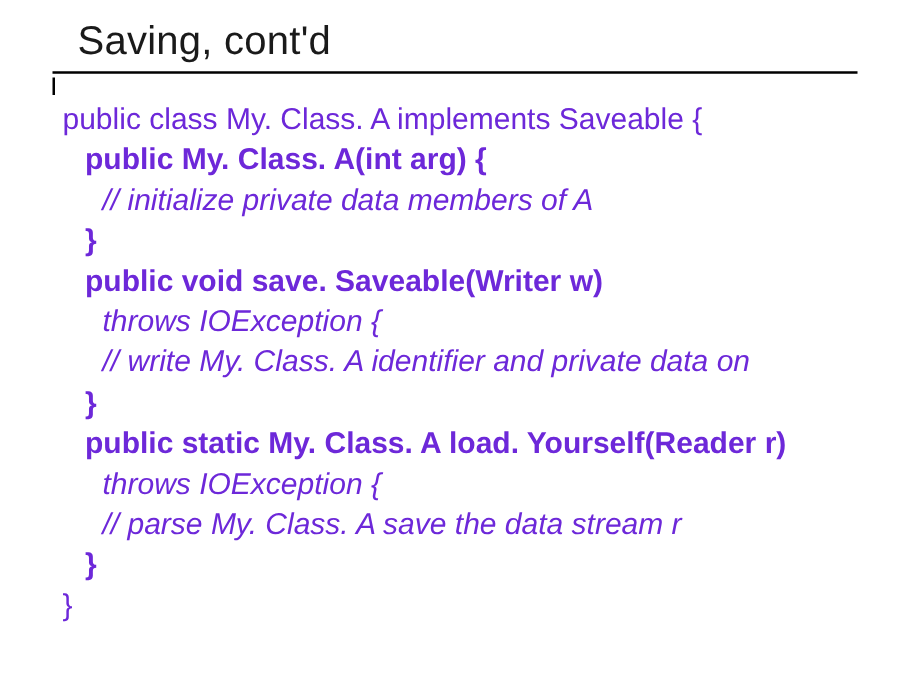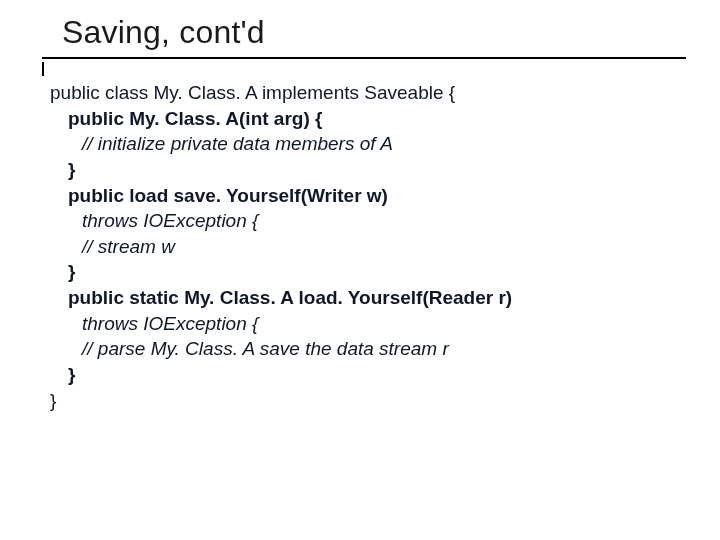--- a/index.html
+++ b/index.html
@@ -44,23 +44,23 @@
     width: 1.8px;
     height: 14px;
     background: #000;
   }
   .code-block {
     position: absolute;
     left: 50px;
     top: 80px;
     right: 40px;
     font-family: Arial, Helvetica, sans-serif;
-    font-size: 19px;
+    font-size: 24px;
     line-height: 1.35;
-    color: #0f172a;
+    color: #6d28d9;
   }
   .code-line { white-space: pre; }
   .ind1 { padding-left: 18px; font-weight: bold; }
   .ind2 { padding-left: 32px; font-style: italic; }
 </style>
 </head>
 <body>
 
 <div class="slide">
 
@@ -68,23 +68,23 @@
     <h1 class="title">Saving, cont'd</h1>
     <div class="rule"></div>
   </div>
   <div class="tick"></div>
 
   <div class="code-block">
     <div class="code-line">public class My. Class. A implements Saveable {</div>
     <div class="code-line ind1">public My. Class. A(int arg) {</div>
     <div class="code-line ind2">// initialize private data members of A</div>
     <div class="code-line ind1">}</div>
-    <div class="code-line ind1">public load save. Yourself(Writer w)</div>
+    <div class="code-line ind1">public void save. Saveable(Writer w)</div>
     <div class="code-line ind2">throws IOException {</div>
-    <div class="code-line ind2">// stream w</div>
+    <div class="code-line ind2">// write My. Class. A identifier and private data on</div>
     <div class="code-line ind1">}</div>
     <div class="code-line ind1">public static My. Class. A load. Yourself(Reader r)</div>
     <div class="code-line ind2">throws IOException {</div>
     <div class="code-line ind2">// parse My. Class. A save the data stream r</div>
     <div class="code-line ind1">}</div>
     <div class="code-line">}</div>
   </div>
 
 </div>
 

